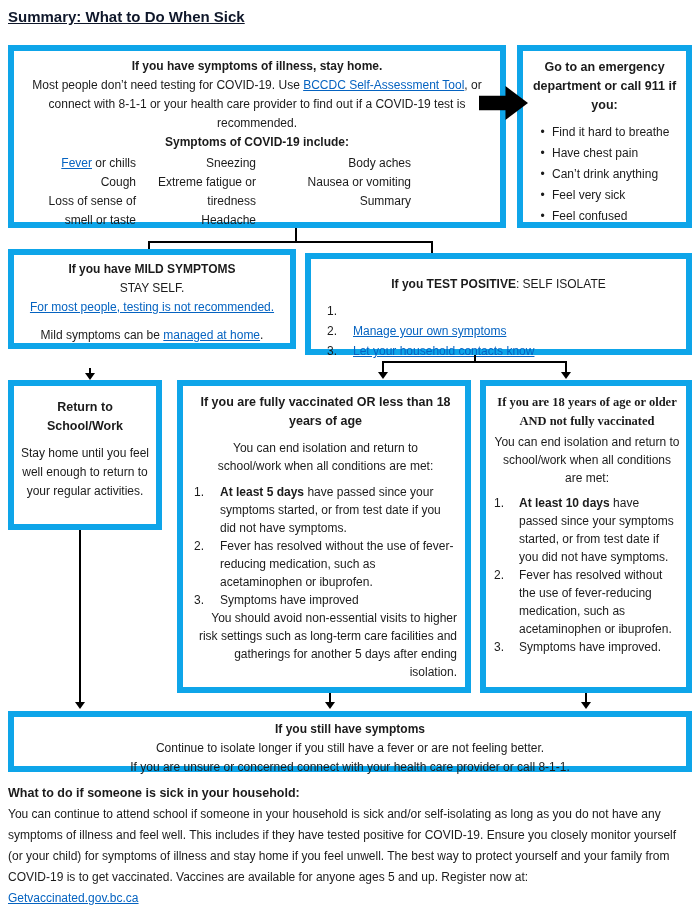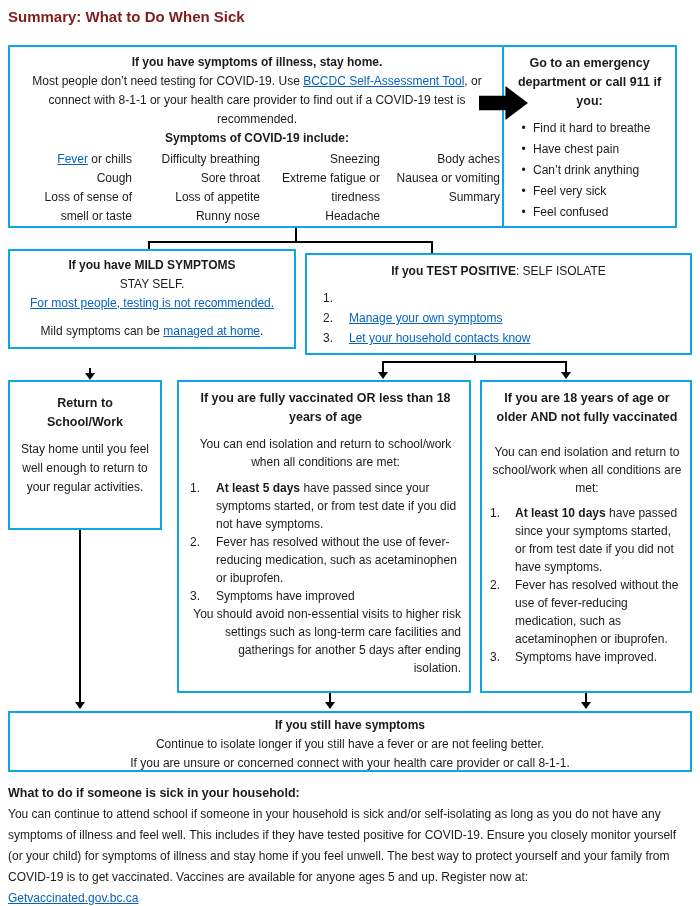--- a/index.html
+++ b/index.html
@@ -2,36 +2,36 @@
 <html><head>
 <meta charset="utf-8">
 <style>
   * { margin:0; padding:0; box-sizing:border-box; }
   html,body { background:#ffffff; }
   .page {
     position:relative; width:700px; height:906px; background:#ffffff;
     font-family:"Liberation Sans", sans-serif; color:#1b1b1b; overflow:hidden;
   }
   .title {
-    position:absolute; left:8px; top:8px; font-size:15px; font-weight:700; color:#7f1d1d;
-  }
-  .box { position:absolute; border:2px solid #0ea5e9; background:#fff; }
+    position:absolute; left:8px; top:8px; font-size:15px; font-weight:700; color:#0f172a;text-decoration:underline;
+  }
+  .box { position:absolute; border:6px solid #0ea5e9; background:#fff; }
   .b { font-weight:700; }
   .center { text-align:center; }
   .link { color:#0563C1; text-decoration:underline; cursor:pointer; }
 
   
   .top-box { left:8px; top:45px; width:498px; height:183px; font-size:12px; line-height:19px; padding-top:6px; }
   .top-box .intro { padding:0 14px; }
   .sym-row { display:flex; text-align:right; padding-left:10px; margin-top:2px; }
   .sym-col { line-height:19px; }
-  .sc1 { width:112px; } .sc2 { width:128px; } .sc3 { width:120px; } .sc4 { width:120px; }
-
-  
-  .em-box { left:502px; top:45px; width:175px; height:183px; font-size:12px; line-height:19px; padding:7px 6px 0 6px; }
+  .sc1 { width:112px; } .sc2 { width:128px; } .sc3 { width:120px; } .sc4 { width:120px;margin-left:35px; }
+
+  
+  .em-box { left:517px; top:45px; width:175px; height:183px; font-size:12px; line-height:19px; padding:7px 6px 0 6px; }
   .em-box .hd { font-size:12.5px; line-height:19px; margin-bottom:7px; }
   .bullet { display:flex; line-height:21px; padding-left:4px; }
   .bullet .dot { width:19px; flex-shrink:0; text-align:center; }
 
   
   .block-arrow {
     position:absolute; left:479px; top:86px; width:49px; height:34px; background:#000;
     clip-path: polygon(0 29%, 54% 29%, 54% 0%, 100% 50%, 54% 100%, 54% 71%, 0 71%);
     z-index:5;
   }
@@ -41,41 +41,41 @@
   .ahead {
     position:absolute; width:0; height:0;
     border-left:5px solid transparent; border-right:5px solid transparent; border-top:7px solid #000;
   }
 
   
   .mild-box { left:8px; top:249px; width:288px; height:100px; font-size:12px; line-height:19px; padding-top:5px; }
   .mild-box .gap { height:9px; }
 
   
-  .pos-box { left:305px; top:253px; width:387px; height:102px; font-size:12px; line-height:19px; padding-top:7px; }
+  .pos-box { left:305px; top:253px; width:387px; height:102px; font-size:12px; line-height:19px; padding-top:16px; }
   .pos-box .list { margin-top:7px; padding-left:16px; }
   .li { display:flex; text-align:left; }
   .li .num { flex-shrink:0; }
   .pos-box .num { width:26px; }
   .pos-box .li { line-height:20px; }
 
   
   .ret-box { left:8px; top:380px; width:154px; height:150px; font-size:12px; line-height:19px; padding:12px 4px 0 4px; }
   .ret-box .hd { font-size:12.5px; margin-bottom:8px; }
 
   
   .vac-box { left:177px; top:380px; width:294px; height:313px; font-size:12px; line-height:18px; padding:7px 8px 0 11px; }
   .vac-box .hd { font-size:12.5px; line-height:19px; margin-bottom:8px; }
   .vac-box .intro { margin-bottom:8px; padding:0 6px; }
   .vac-box .num { width:26px; }
   .vac-box .footer { text-align:right; }
 
   
   .unv-box { left:480px; top:380px; width:212px; height:313px; font-size:12px; line-height:18px; padding:7px 6px 0 8px; }
-  .unv-box .hd { font-size:12.5px; line-height:19px; margin-bottom:16px; }
+  .unv-box .hd { font-size:12.5px; line-height:19px; margin-bottom:2px;font-family:Liberation Serif, serif; }
   .unv-box .intro { margin-bottom:7px; }
   .unv-box .num { width:25px; }
 
   
   .still-box { left:8px; top:711px; width:684px; height:61px; font-size:12px; line-height:19px; padding-top:3px; }
 
   
   .house { position:absolute; left:8px; top:783px; width:684px; font-size:12px; line-height:21px; text-align:left; }
   .house .hd { font-size:12.5px; }
 </style>
@@ -88,26 +88,20 @@
 
   <div class="box top-box">
     <div class="b center">If you have symptoms of illness, stay home.</div>
     <div class="center intro"><span>Most people don’t need testing for COVID-19. Use </span><a class="link">BCCDC Self-Assessment Tool</a><span>, or connect with 8-1-1 or your health care provider to find out if a COVID-19 test is recommended.</span></div>
     <div class="b center">Symptoms of COVID-19 include:</div>
     <div class="sym-row">
       <div class="sym-col sc1">
         <div><a class="link">Fever</a><span> or chills</span></div>
         <div>Cough</div>
         <div>Loss of sense of smell or taste</div>
-      </div>
-      <div class="sym-col sc2">
-        <div>Difficulty breathing</div>
-        <div>Sore throat</div>
-        <div>Loss of appetite</div>
-        <div>Runny nose</div>
       </div>
       <div class="sym-col sc3">
         <div>Sneezing</div>
         <div>Extreme fatigue or tiredness</div>
         <div>Headache</div>
       </div>
       <div class="sym-col sc4">
         <div>Body aches</div>
         <div>Nausea or vomiting</div>
         <div>Summary</div>

